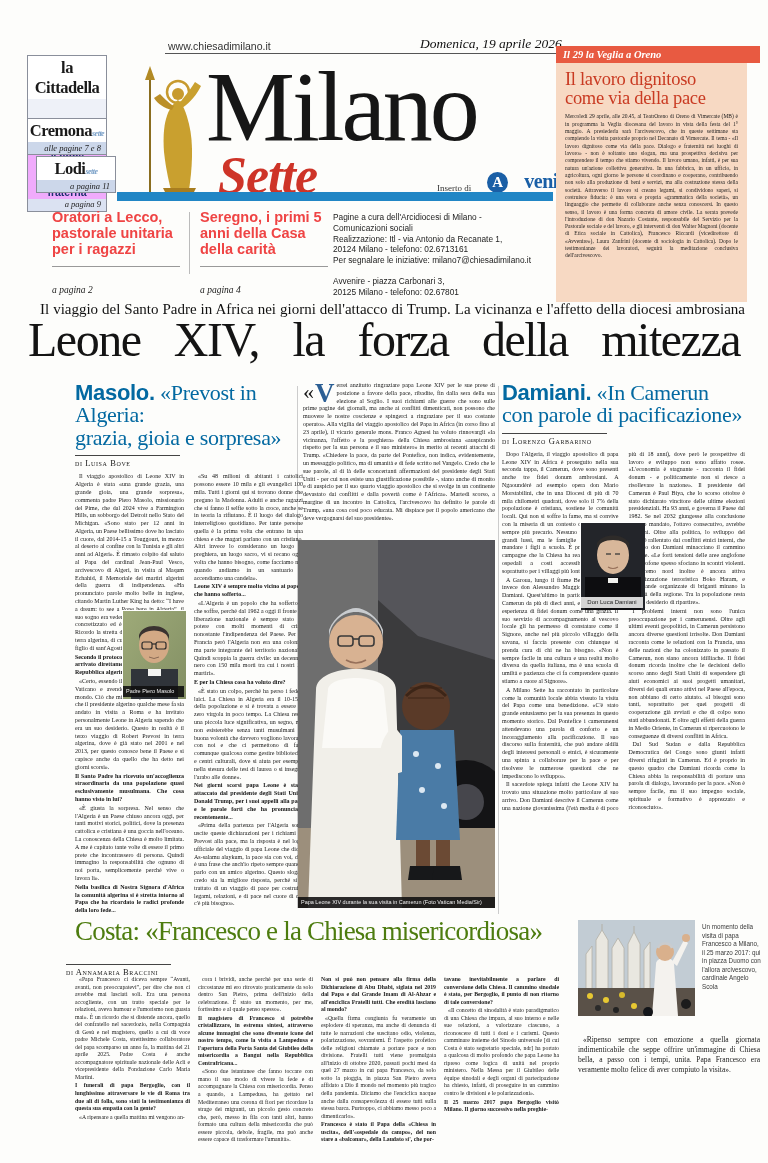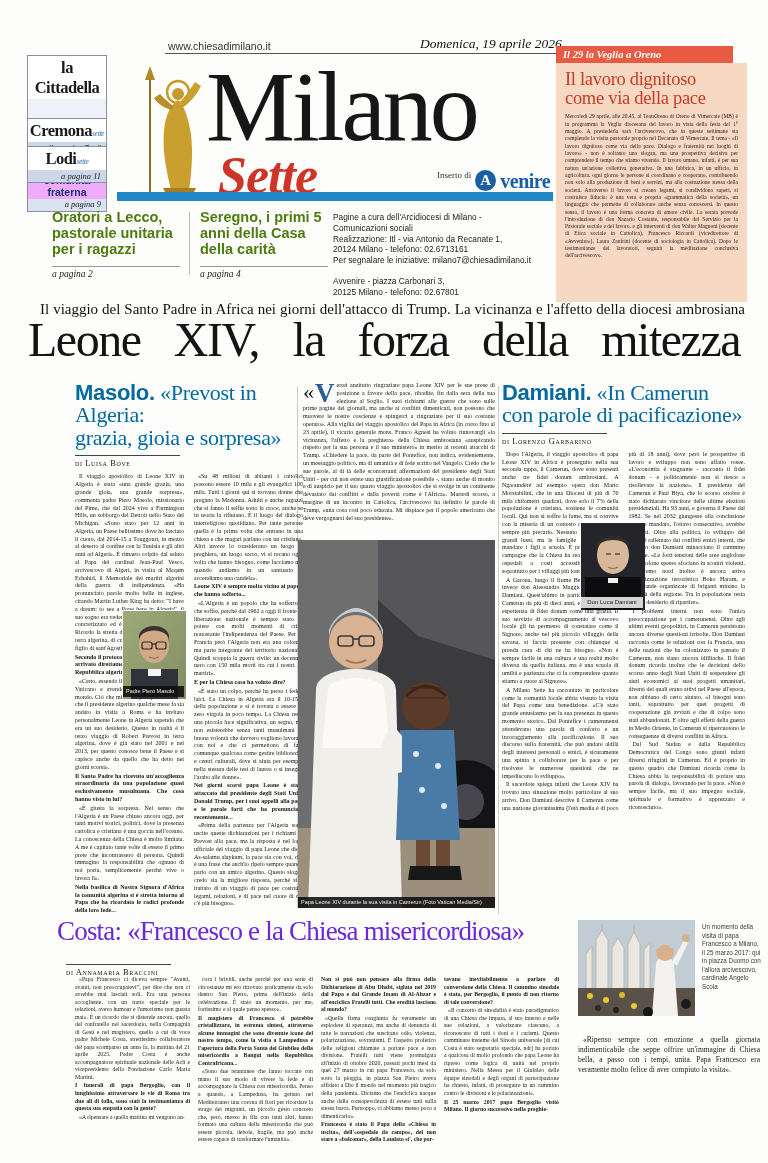--- a/index.html
+++ b/index.html
@@ -19,35 +19,35 @@
   .sb-plain{background:#fff;}
   .sb-suffix{font-size:8px;color:#7aa0c8;font-style:italic;}
   .sb-strip{background:#ccd7ea;font-style:italic;font-size:8.5px;text-align:right;padding:1px 5px;color:#222;}
   .masthead{left:206px;top:58px;font-size:100px;line-height:0.98;letter-spacing:-3px;color:#161616;}
   .masthead-sub{left:218px;top:146px;font-size:52px;font-style:italic;font-weight:bold;color:#ce3428;letter-spacing:-1px;}
   .statue{left:136px;top:66px;}
   .cdm-logo{left:597px;top:56px;display:flex;align-items:center;gap:6px;}
   .cdm-text{font-family:"Liberation Sans",sans-serif;line-height:1.0;}
   .cdm-t1{font-size:10px;font-weight:bold;color:#555;}
   .cdm-t2{font-size:13px;font-weight:bold;color:#3c3c3c;letter-spacing:0.5px;}
-  .inserto{left:437px;top:170px;display:flex;align-items:flex-start;gap:4px;}
+  .inserto{left:437px;top:170px;display:flex;align-items:flex-end;gap:16px;}
   .inserto-label{font-size:9px;color:#333;}
   .avv-circle{width:21px;height:21px;border-radius:50%;background:#1a5fa6;color:#fff;font-weight:bold;
               font-size:15px;text-align:center;line-height:21px;font-family:"Liberation Serif",serif;}
   .avv-rest{font-size:20px;font-weight:bold;color:#1a5fa6;letter-spacing:-0.5px;}
   .blue-bar{left:117px;top:192px;width:436px;height:9px;background:#2186c5;}
   .teaser{top:210px;width:128px;}
-  .teaser h3{margin:0;font-family:"Liberation Sans",sans-serif;font-size:14.5px;line-height:1.1;color:#4d7c0f;}
-  .teaser .pg{border-top:1px solid #999;margin-top:8px;padding-top:2px;font-style:italic;font-size:9.5px;}
+  .teaser h3{margin:0;font-family:"Liberation Sans",sans-serif;font-size:14.5px;line-height:1.1;color:#ef4444;}
+  .teaser .pg{border-top:1px solid #999;margin-top:8px;padding-top:18px;font-style:italic;font-size:9.5px;}
   .t-div{left:189px;top:212px;width:1px;height:62px;background:#bbb;}
   .imprint{left:333px;top:212px;width:200px;font-family:"Liberation Sans",sans-serif;font-size:8.3px;
            line-height:1.3;color:#222;}
   .imprint .blk2{margin-top:10px;}
   
-  .veglia-label{left:556px;top:46px;width:177px;height:17px;background:#e85a41;color:#fff;font-style:italic;
+  .veglia-label{left:556px;top:46px;width:204px;height:17px;background:#e85a41;color:#fff;font-style:italic;
                 font-weight:bold;font-size:10.5px;line-height:17px;padding-left:7px;box-sizing:border-box;}
   .veglia-box{left:556px;top:63px;width:191px;height:239px;background:#f7d9c3;box-sizing:border-box;
               padding:7px 9px;overflow:hidden;}
   .veglia-title{font-size:18.5px;line-height:1.04;color:#c93a22;letter-spacing:-0.3px;margin-bottom:5px;}
   .veglia-body{font-size:5.5px;line-height:1.33;color:#1c1c1c;}
   
   .kicker{left:40px;top:301px;width:705px;font-size:15px;color:#111;text-align:justify;text-align-last:justify;}
   .headline{left:28px;top:316px;width:712px;font-size:48px;letter-spacing:-1.5px;color:#141414;
             text-align:justify;text-align-last:justify;line-height:1;}
   .vrule{width:1px;background:#ccc;}
@@ -62,21 +62,21 @@
   .photobox{box-sizing:border-box;background:#777;}
   .photo-cap-dark{position:absolute;left:0;right:0;bottom:0;background:rgba(15,15,15,0.88);color:#eee;
                   font-family:"Liberation Sans",sans-serif;font-size:5.5px;line-height:11px;height:11px;
                   padding-left:3px;white-space:nowrap;overflow:hidden;}
   .photo-cap-lite{position:absolute;left:0;right:0;bottom:0;background:#d5d5d5;color:#222;
                   font-family:"Liberation Sans",sans-serif;font-size:6px;line-height:11px;height:11px;
                   text-align:center;}
   .dropcap-quote{float:left;font-size:22px;line-height:0.9;margin-right:1px;}
   .dropcap{float:left;font-size:27px;line-height:0.82;color:#2c5f94;font-weight:bold;margin-right:2px;}
   
-  .costa-head{left:57px;top:916px;width:495px;font-size:27px;letter-spacing:-0.8px;color:#6d28d9;}
+  .costa-head{left:75px;top:916px;width:495px;font-size:27px;letter-spacing:-0.8px;color:#4d7c0f;}
   .costa-byline{left:66px;top:958px;}
   .costa-cols{left:75px;top:976px;width:484px;height:187px;display:flex;gap:8px;overflow:hidden;}
   .costa-col{flex:1;font-size:5.8px;line-height:1.3;}
   .costa-col p{margin:0 0 1px;text-indent:4px;}
   .costa-col p.q{font-weight:bold;text-indent:0;}
   .costa-col5{left:578px;top:1035px;width:182px;font-size:7.5px;line-height:1.32;}
   .costa-col5 p{margin:0 0 1px;text-indent:5px;}
   .costa-col5 p.q{font-weight:bold;text-indent:0;}
   .duomo-cap{left:702px;top:923px;width:60px;font-family:"Liberation Sans",sans-serif;font-size:6.3px;
              line-height:1.35;color:#3a3a3a;}
@@ -90,21 +90,21 @@
 
 <div class="abs sidebox" style="top:55px;">
   <div class="sb-title" style="background:#fff;">la Cittadella</div>
   <div class="sb-sub">Azione Cattolica, comunità fraterna</div>
   <div class="sb-page">a pagina 9</div>
 </div>
 <div class="abs sidebox sb-plain" style="top:118px;">
   <div class="sb-title"><span>Cremona</span><span class="sb-suffix">sette</span></div>
   <div class="sb-strip">alle pagine 7 e 8</div>
 </div>
-<div class="abs sidebox sb-plain" style="top:146px;">
+<div class="abs sidebox sb-plain" style="top:156px;margin-left:9px;">
   <div class="sb-title"><span>Lodi</span><span class="sb-suffix">sette</span></div>
   <div class="sb-strip">a pagina 11</div>
 </div>
 
 <div class="abs statue">
   <svg width="72" height="130" viewBox="0 0 72 130">
     <line x1="14" y1="4" x2="14" y2="126" stroke="#8a6d1f" stroke-width="2"></line>
     <path d="M14 0 L9 14 L19 14 Z" fill="#b28a24"></path>
     <circle cx="42" cy="26" r="11" fill="none" stroke="#c79a2e" stroke-width="2.5"></circle>
     <circle cx="42" cy="28" r="6" fill="#c79a2e"></circle>

